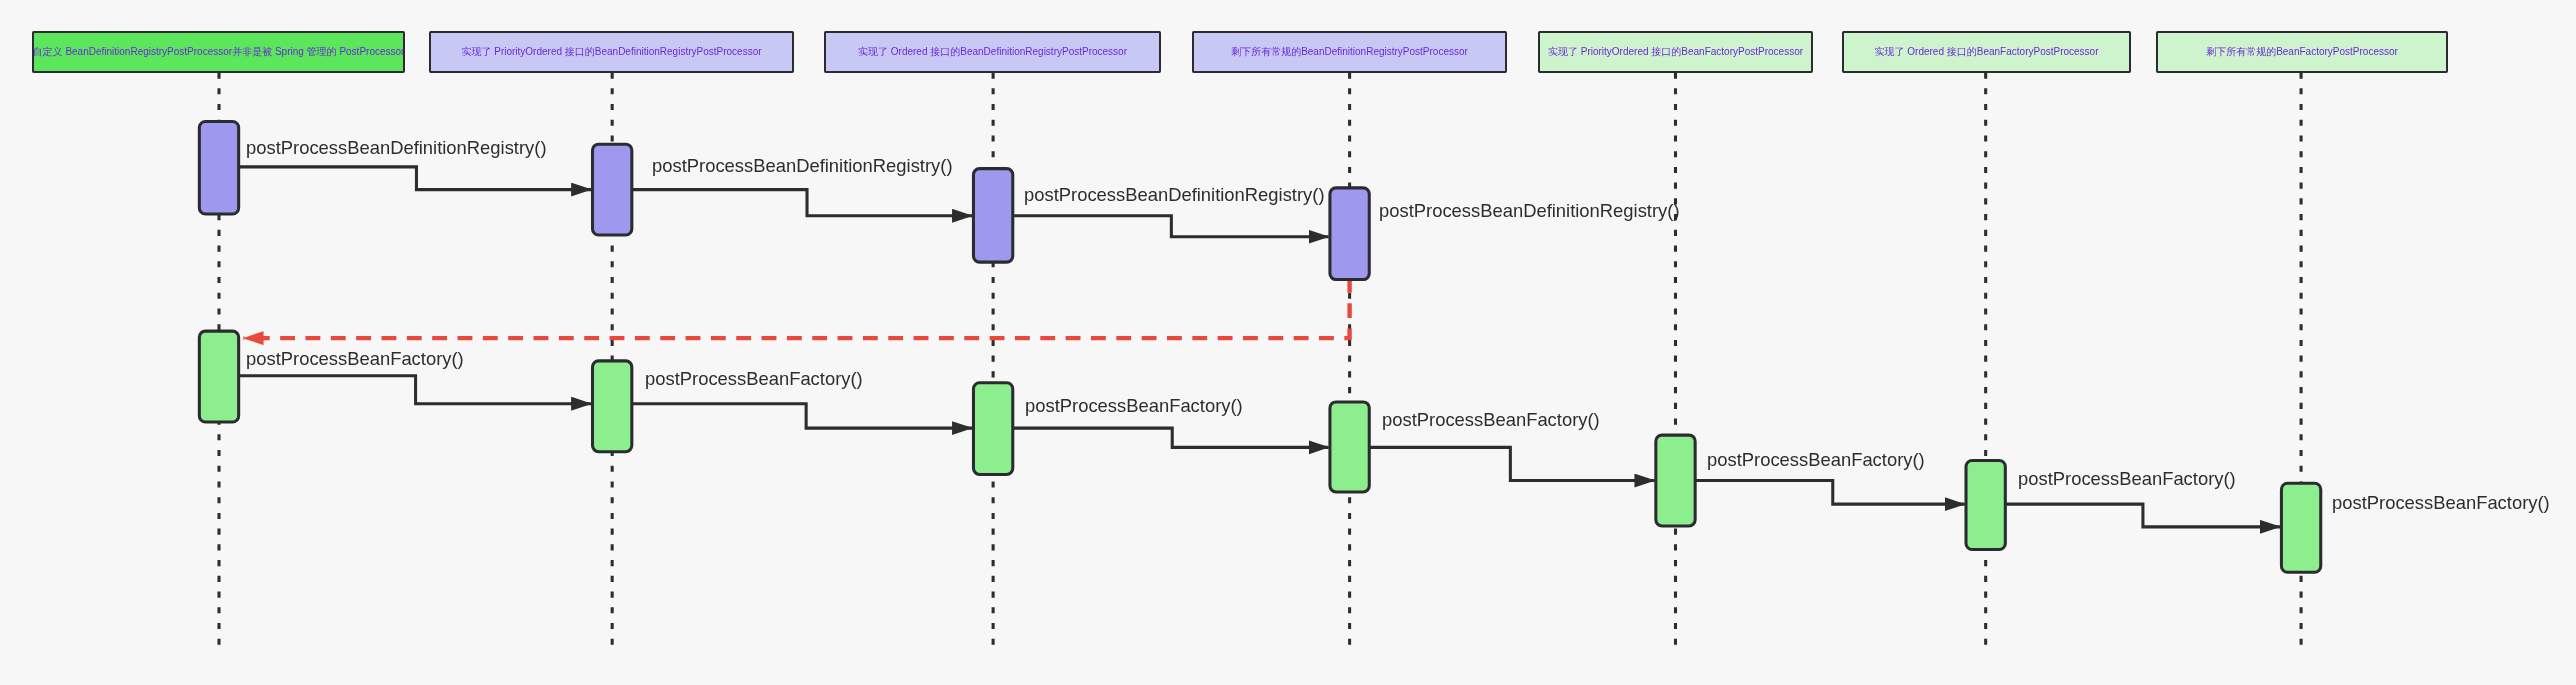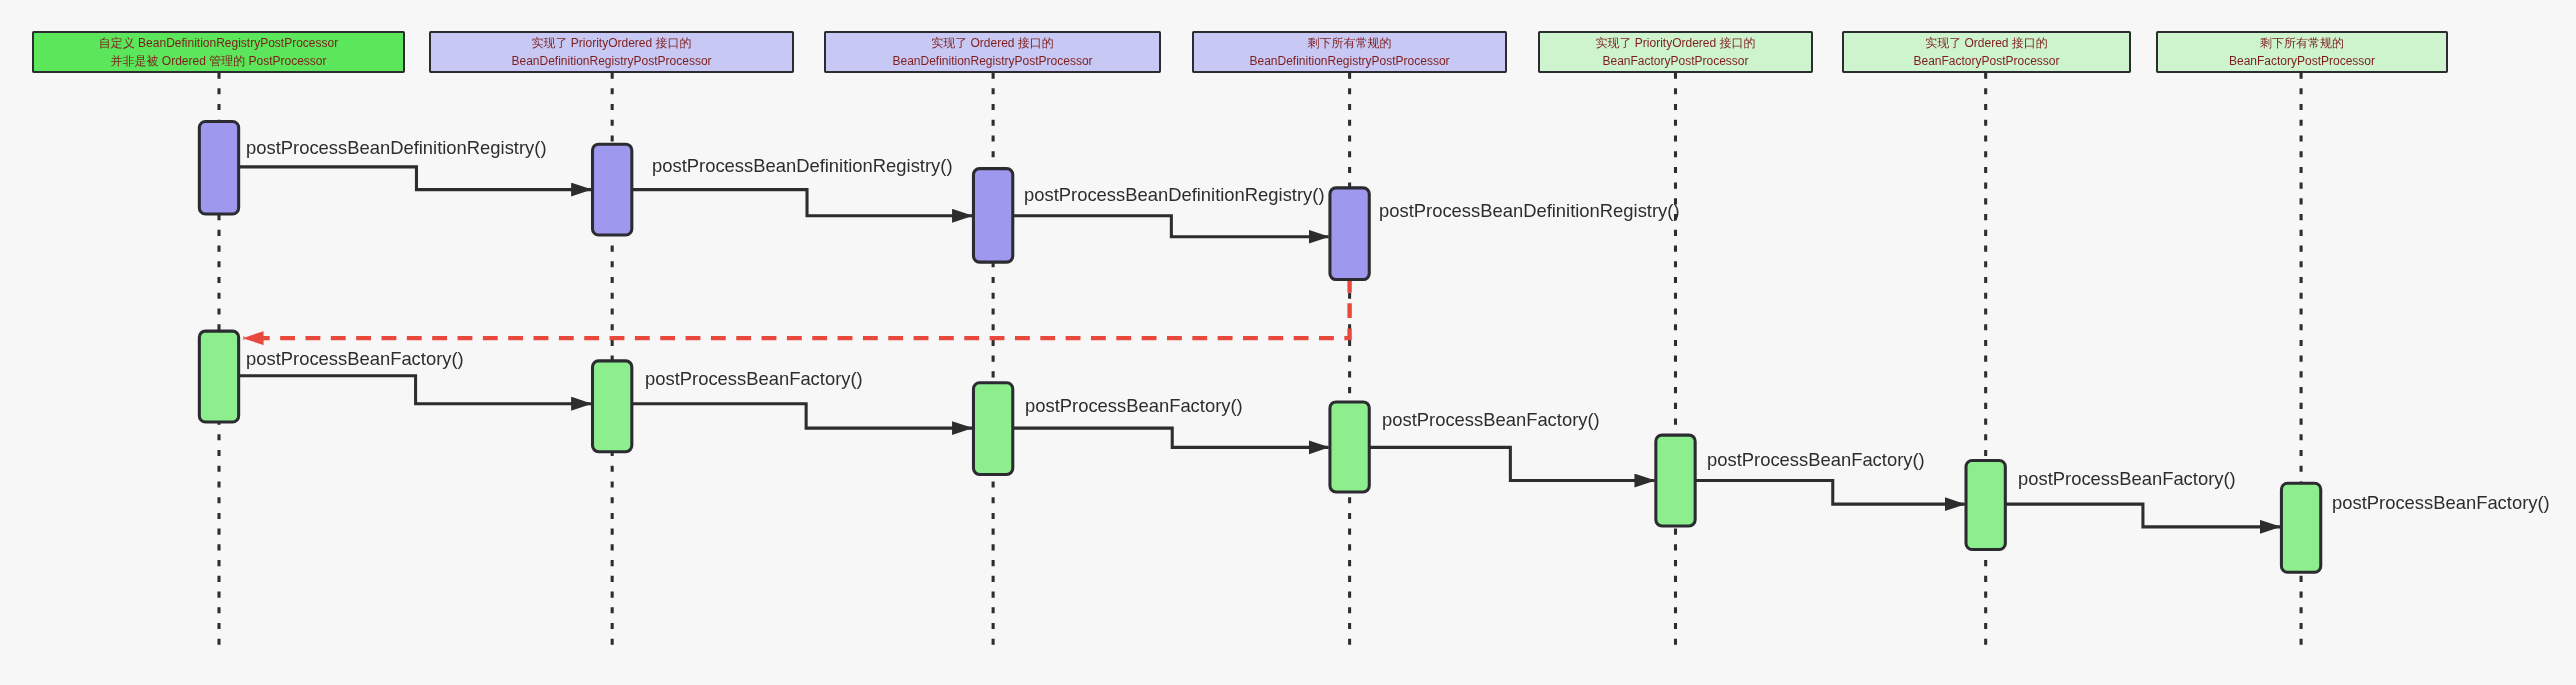--- a/index.html
+++ b/index.html
@@ -9,28 +9,28 @@
   }
   .stage{
     position:relative;
     width:2576px;height:685px;
     overflow:hidden;
   }
   .stage svg{position:absolute;left:0;top:0;}
   .participant{
     position:absolute;
     box-sizing:border-box;
-    display:flex;flex-direction:column;
+    display:flex;flex-direction:row;
     align-items:center;justify-content:center;
     border:2.6px solid #2b2b31;
     border-radius:1.7px;
     text-align:center;
-    font-size:12px;
+    font-size:10px;
     line-height:18.4px;
-    color:#7f1d1d;
+    color:#6d28d9;
     white-space:nowrap;
   }
   .call-label{
     position:absolute;
     font-size:18.4px;
     line-height:21px;
     color:#2d2d2d;
     white-space:nowrap;
   }
 </style>
@@ -72,21 +72,21 @@
       <rect x="677.5" y="413" width="45" height="104" rx="7" ry="7" fill="#8cee8c" stroke="#2b2b31" stroke-width="3.5"></rect>
       <rect x="1113.5" y="438" width="45" height="105" rx="7" ry="7" fill="#8cee8c" stroke="#2b2b31" stroke-width="3.5"></rect>
       <rect x="1521.5" y="460" width="45" height="103" rx="7" ry="7" fill="#8cee8c" stroke="#2b2b31" stroke-width="3.5"></rect>
       <rect x="1894.5" y="498" width="45" height="104" rx="7" ry="7" fill="#8cee8c" stroke="#2b2b31" stroke-width="3.5"></rect>
       <rect x="2249.5" y="527" width="45" height="102" rx="7" ry="7" fill="#8cee8c" stroke="#2b2b31" stroke-width="3.5"></rect>
       <rect x="2610.5" y="553" width="45" height="102" rx="7" ry="7" fill="#8cee8c" stroke="#2b2b31" stroke-width="3.5"></rect>
     </svg>
   <div id="overlay">
       <div class="participant" style="left: 32px; top: 31px; width: 373px; height: 42px; background: rgb(91, 230, 91);">
         <span>自定义 BeanDefinitionRegistryPostProcessor</span>
-        <span>并非是被 Ordered 管理的 PostProcessor</span>
+        <span>并非是被 Spring 管理的 PostProcessor</span>
       </div>
       <div class="participant" style="left: 429px; top: 31px; width: 365px; height: 42px; background: rgb(199, 200, 243);">
         <span>实现了 PriorityOrdered 接口的</span>
         <span>BeanDefinitionRegistryPostProcessor</span>
       </div>
       <div class="participant" style="left: 824px; top: 31px; width: 337px; height: 42px; background: rgb(199, 200, 243);">
         <span>实现了 Ordered 接口的</span>
         <span>BeanDefinitionRegistryPostProcessor</span>
       </div>
       <div class="participant" style="left: 1192px; top: 31px; width: 315px; height: 42px; background: rgb(199, 200, 243);">

